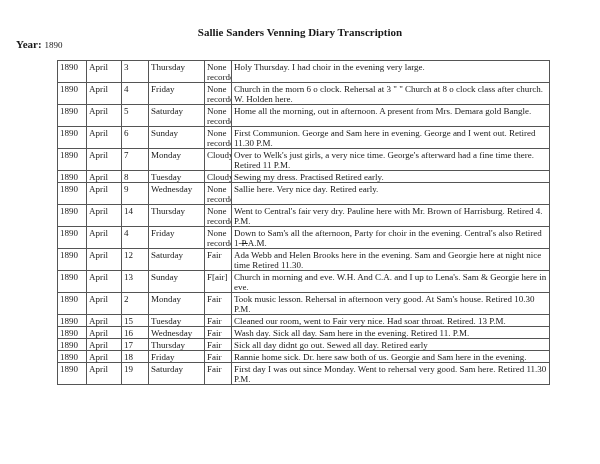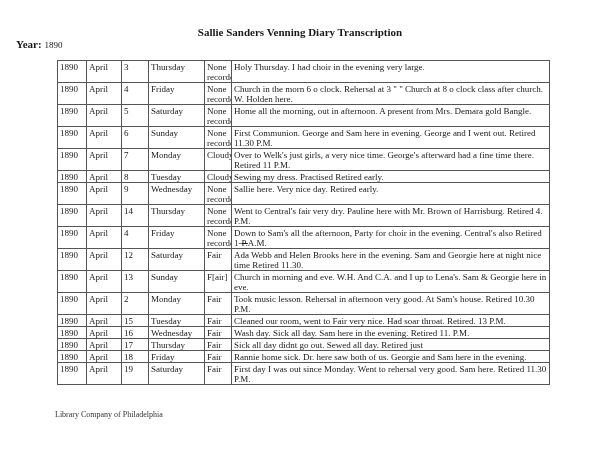--- a/index.html
+++ b/index.html
@@ -153,21 +153,21 @@
         <td>Wednesday</td>
         <td>Fair</td>
         <td>Wash day. Sick all day. Sam here in the evening. Retired 11. P.M.</td>
       </tr>
       <tr class="one">
         <td>1890</td>
         <td>April</td>
         <td>17</td>
         <td>Thursday</td>
         <td>Fair</td>
-        <td>Sick all day didnt go out. Sewed all day. Retired just</td>
+        <td>Sick all day didnt go out. Sewed all day. Retired early</td>
       </tr>
       <tr class="one">
         <td>1890</td>
         <td>April</td>
         <td>18</td>
         <td>Friday</td>
         <td>Fair</td>
         <td>Rannie home sick. Dr. here saw both of us. Georgie and Sam here in the evening.</td>
       </tr>
       <tr class="two">
@@ -175,14 +175,13 @@
         <td>April</td>
         <td>19</td>
         <td>Saturday</td>
         <td>Fair</td>
         <td>First day I was out since Monday. Went to rehersal very good. Sam here. Retired 11.30 P.M.</td>
       </tr>
     </tbody>
 </table>
 
 <div class="footer">
-  <div>Library Company of Philadelphia</div>
 </div>
 
 </body></html>

